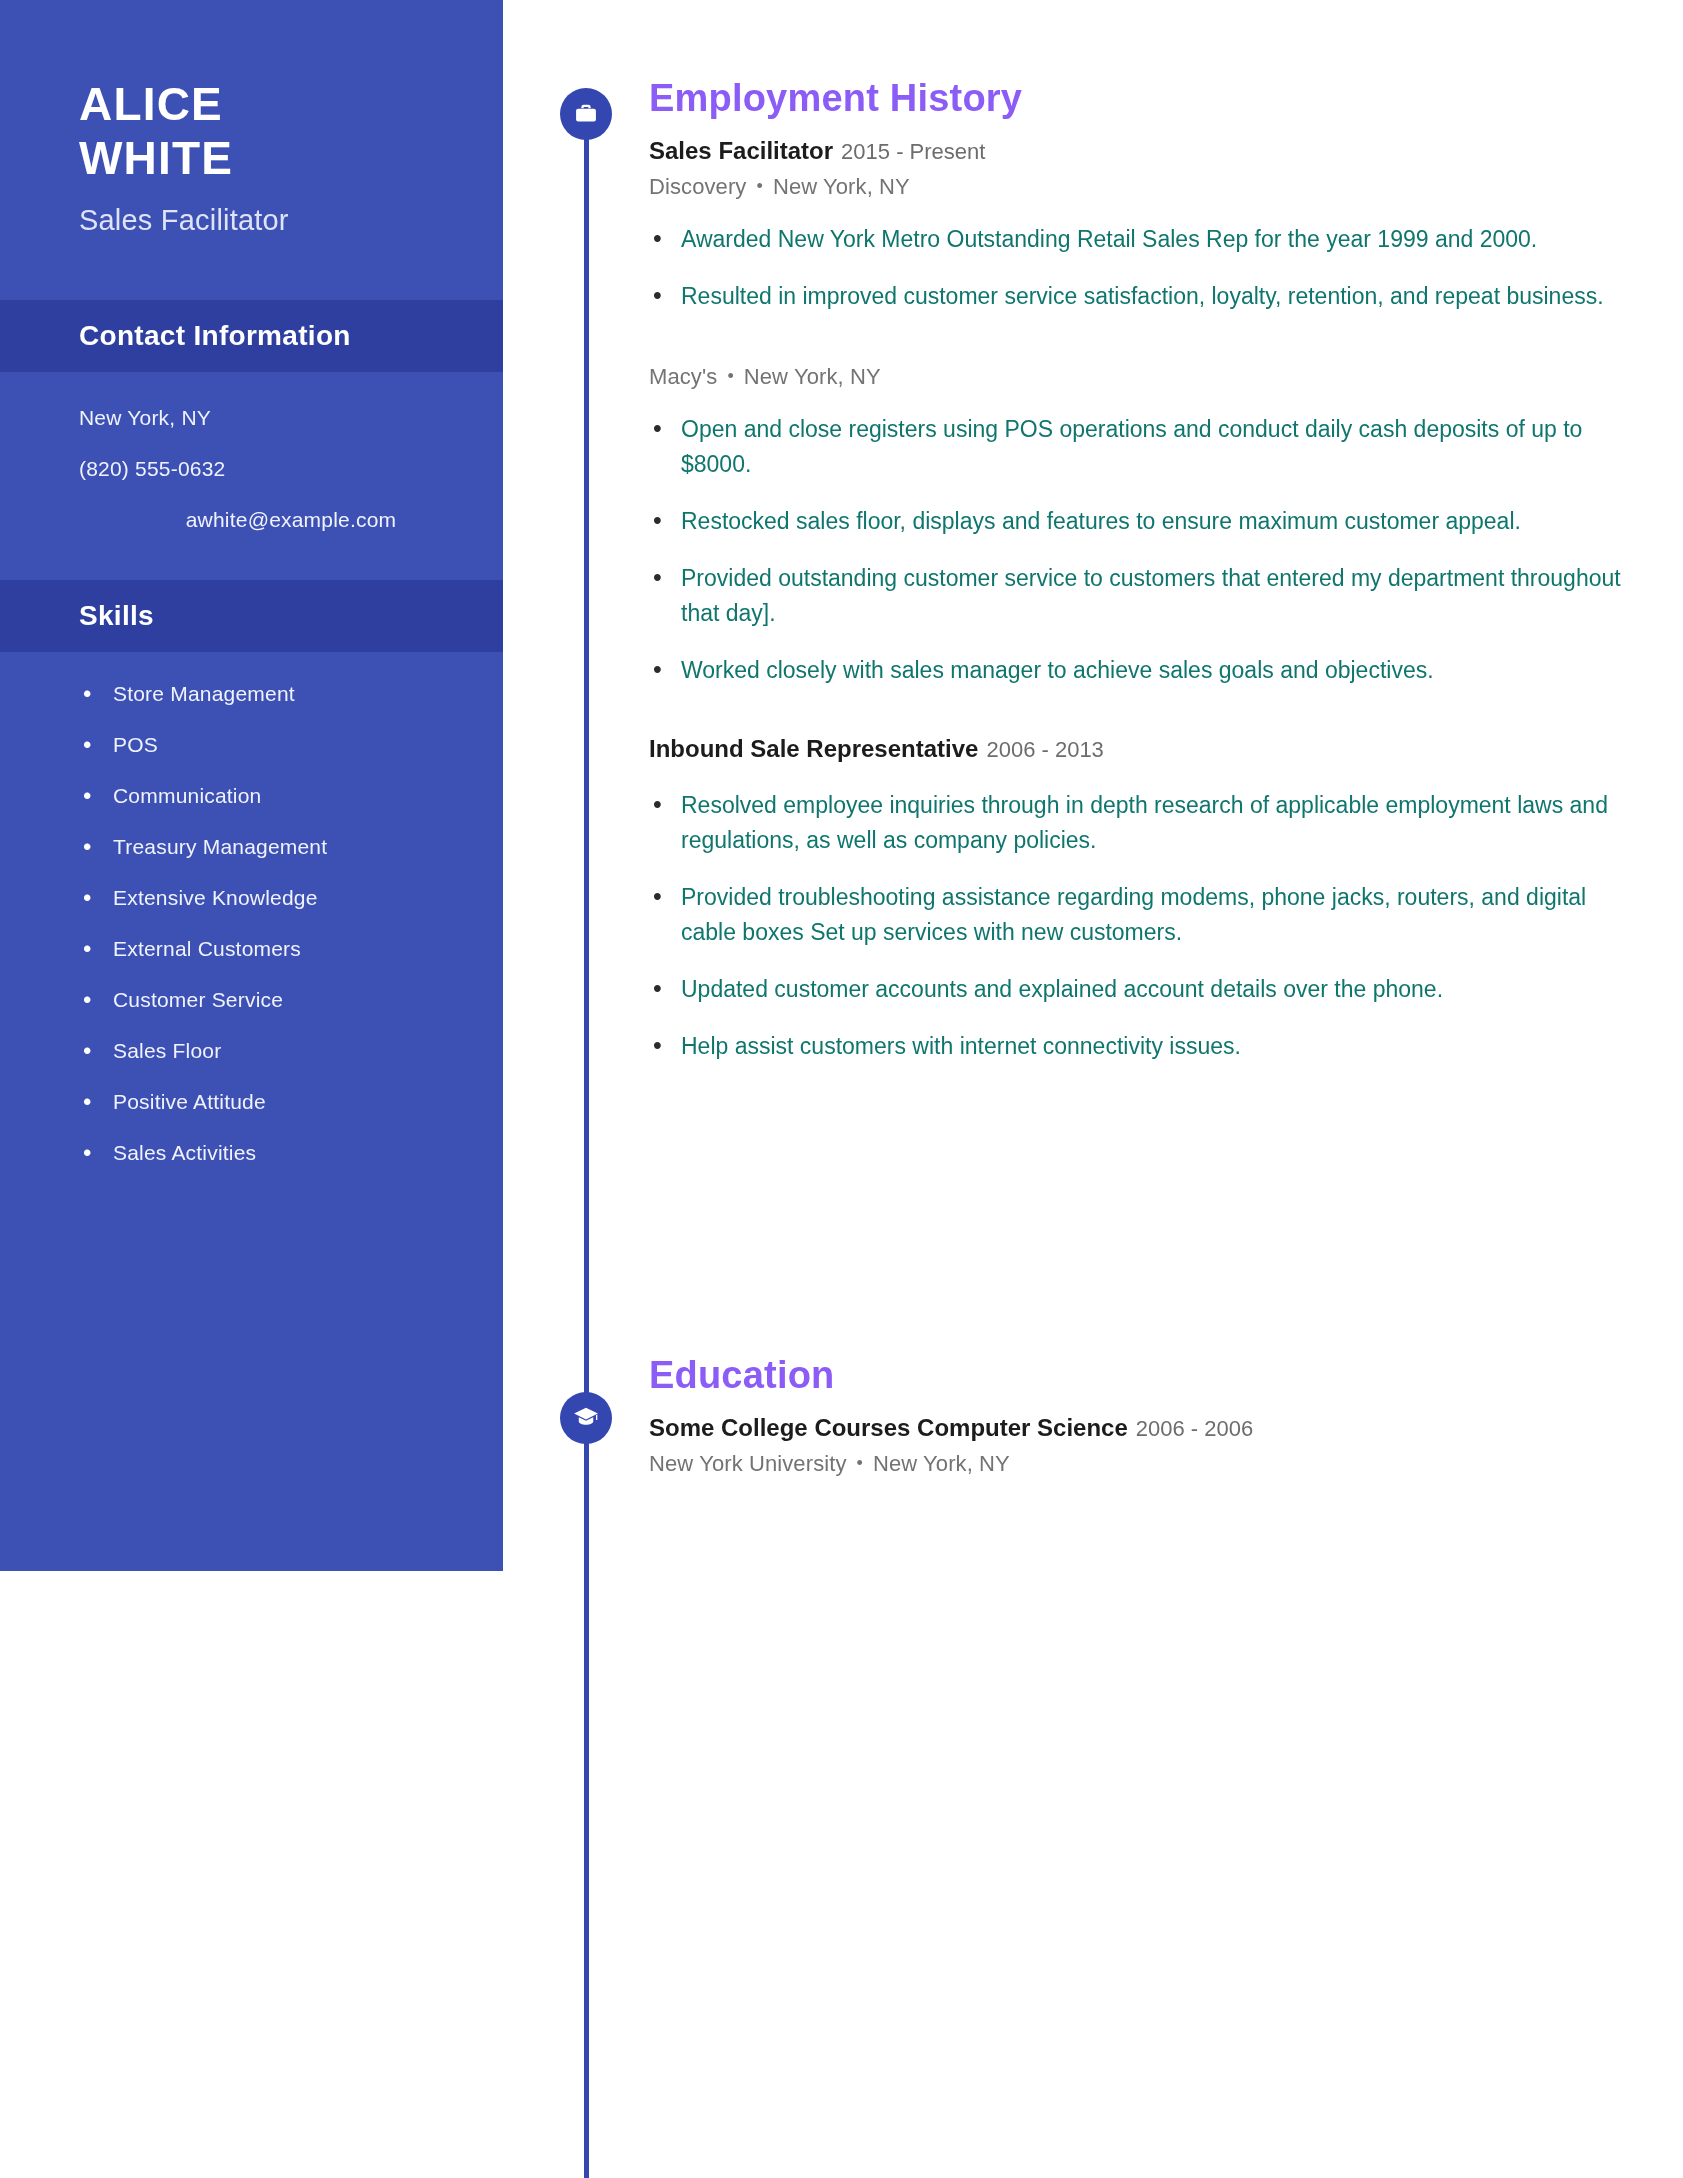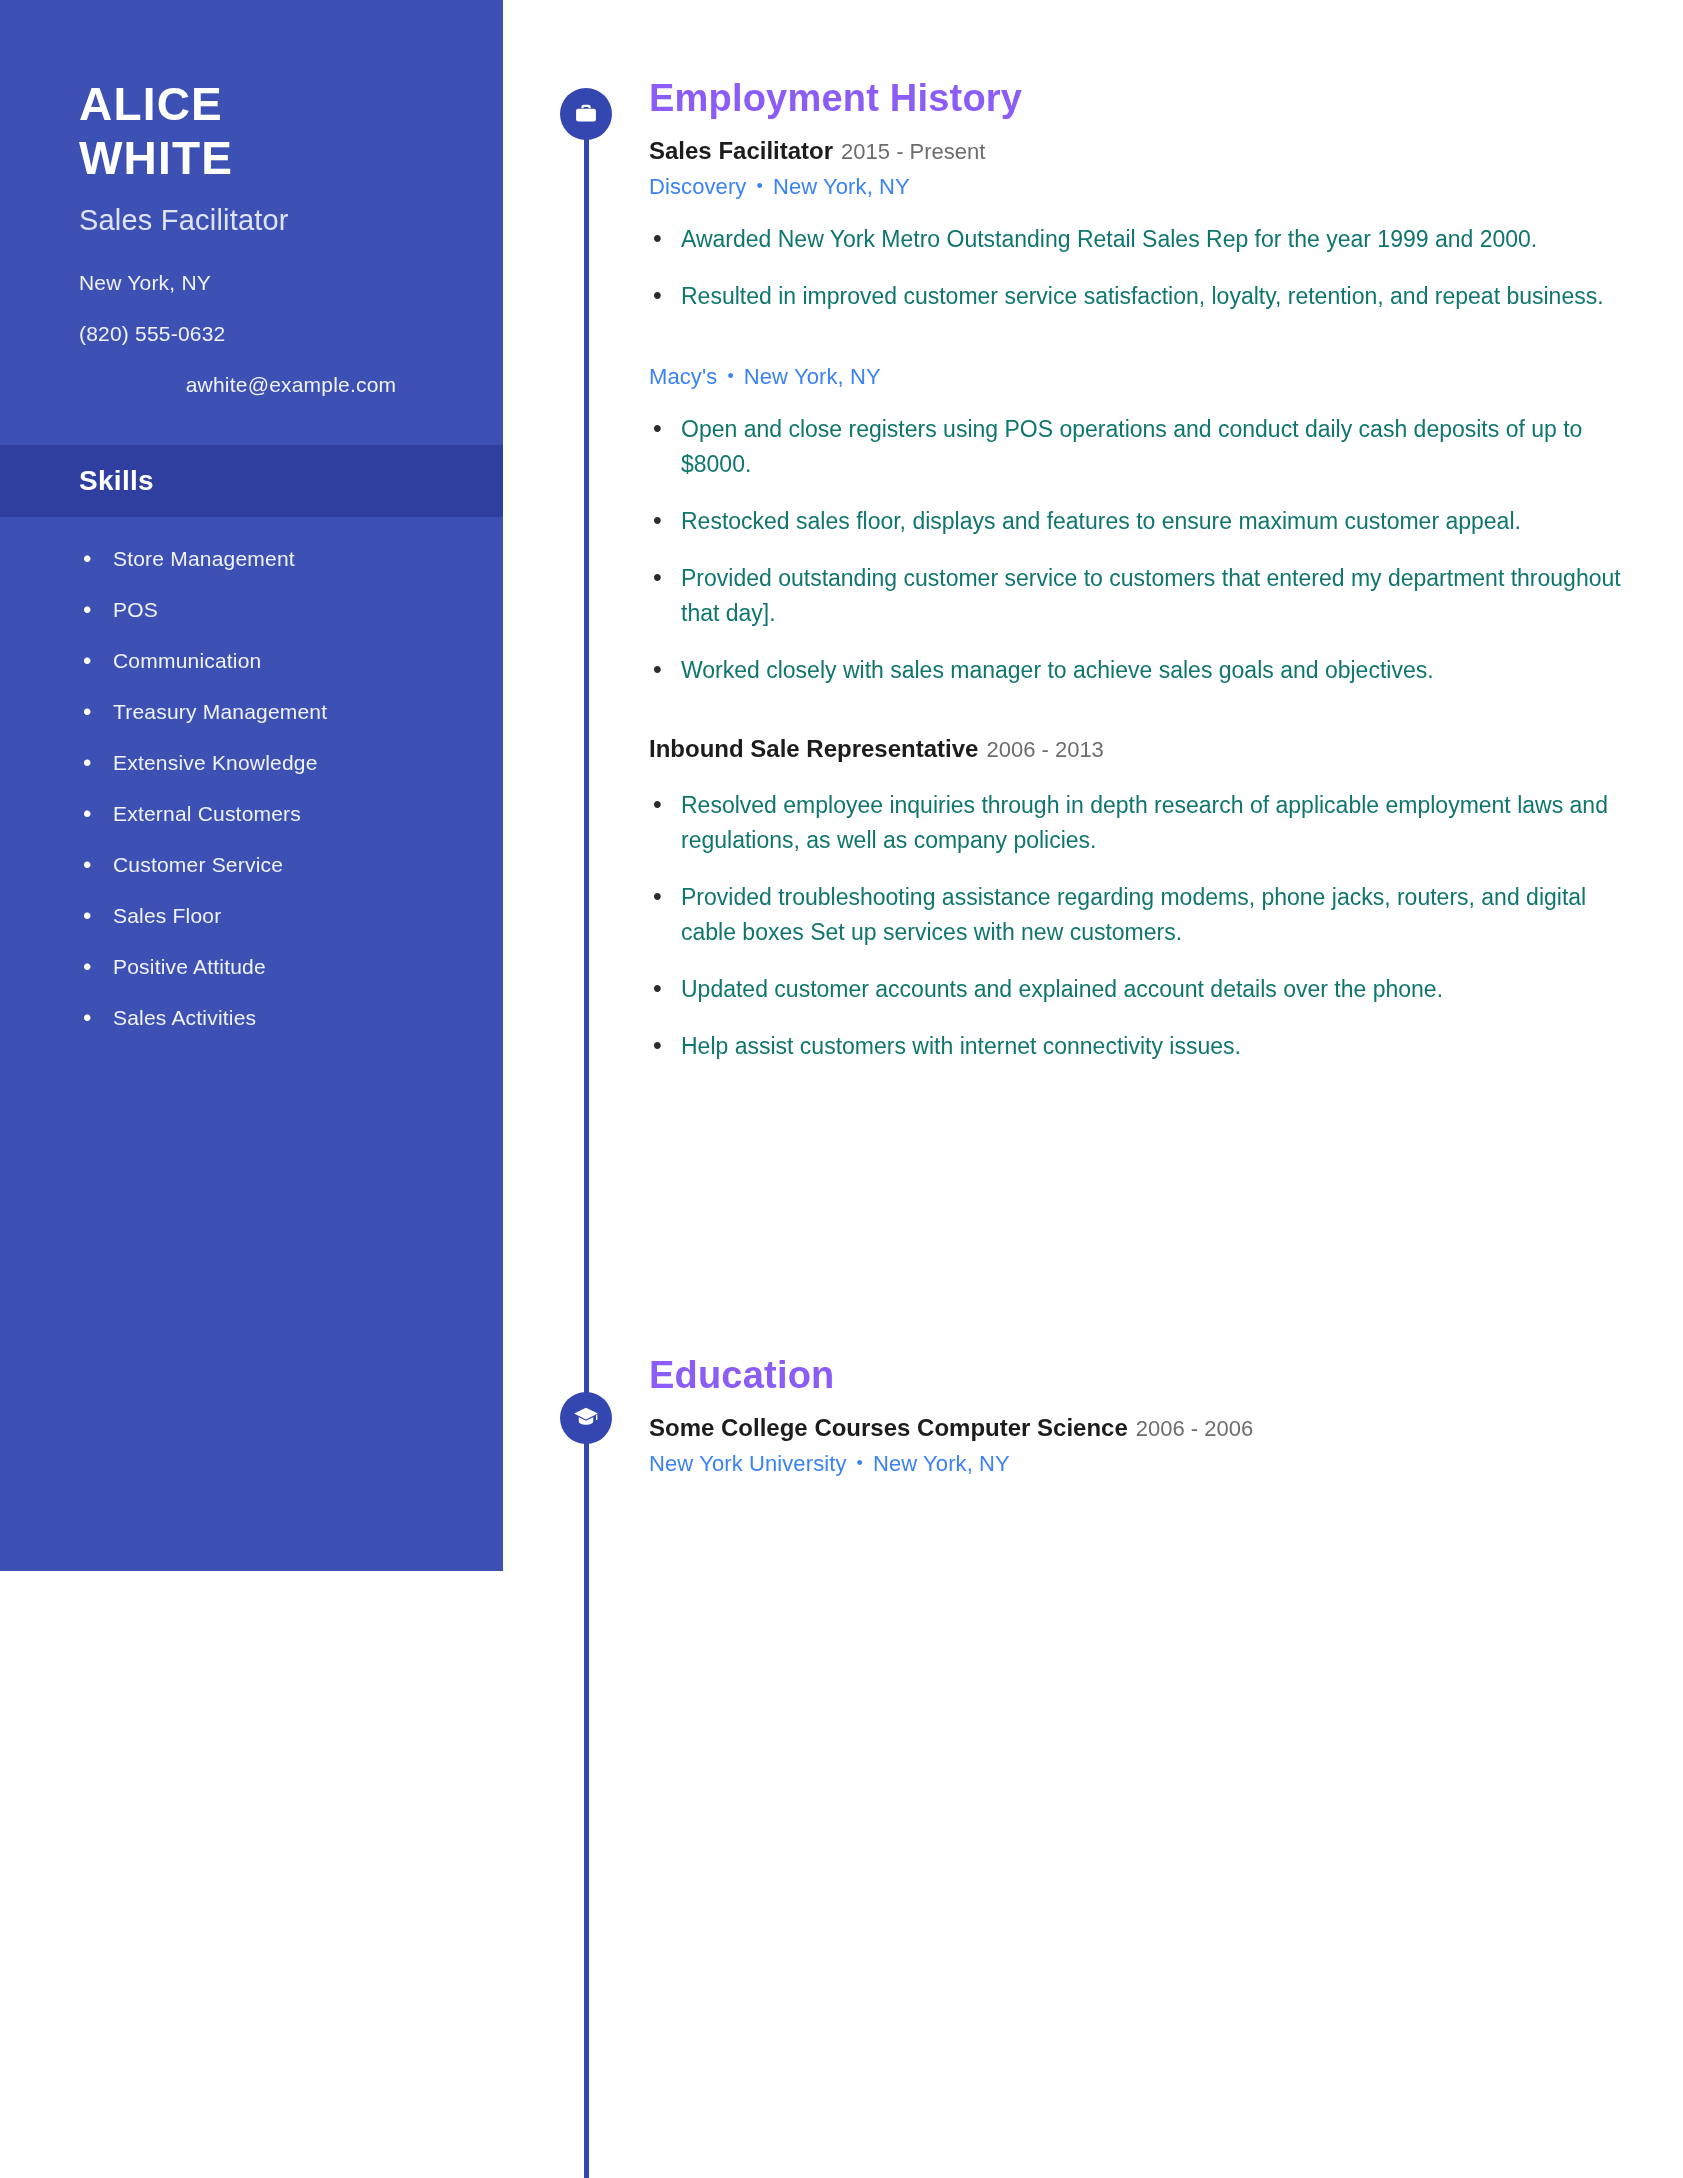--- a/index.html
+++ b/index.html
@@ -136,21 +136,21 @@
   .entry-role { font-weight:bold; }
   .entry-dates {
     font-weight:400;
     color:#6d6d6d;
     font-size:22px;
     margin-left:8px;
   }
 
   .entry-sub {
     font-size:22px;
-    color:#3b82f6;
+    color:#737373;
     margin-top:6px;
     letter-spacing:0.1px;
   }
   .entry-sub .dot { margin:0 10px; font-size:18px; position:relative; top:-2px; }
 
   .bullets {
     list-style:none;
     margin-top:22px;
   }
   .bullets li {
@@ -177,20 +177,23 @@
 <div class="page">
 
   <aside class="sidebar">
 
     <div class="name-block">
       <div class="name-line">ALICE</div>
       <div class="name-line">WHITE</div>
       <div class="job-title-top">Sales Facilitator</div>
     </div>
 
+    <div class="section-band">
+      <div class="section-band-title">Contact Information</div>
+    </div>
 
     <div class="contact-list">
       <div class="contact-item">New York, NY</div>
       <div class="contact-item">(820) 555-0632</div>
       <div class="contact-item">awhite@example.com</div>
     </div>
 
     <div class="section-band tight">
       <div class="section-band-title">Skills</div>
     </div>

